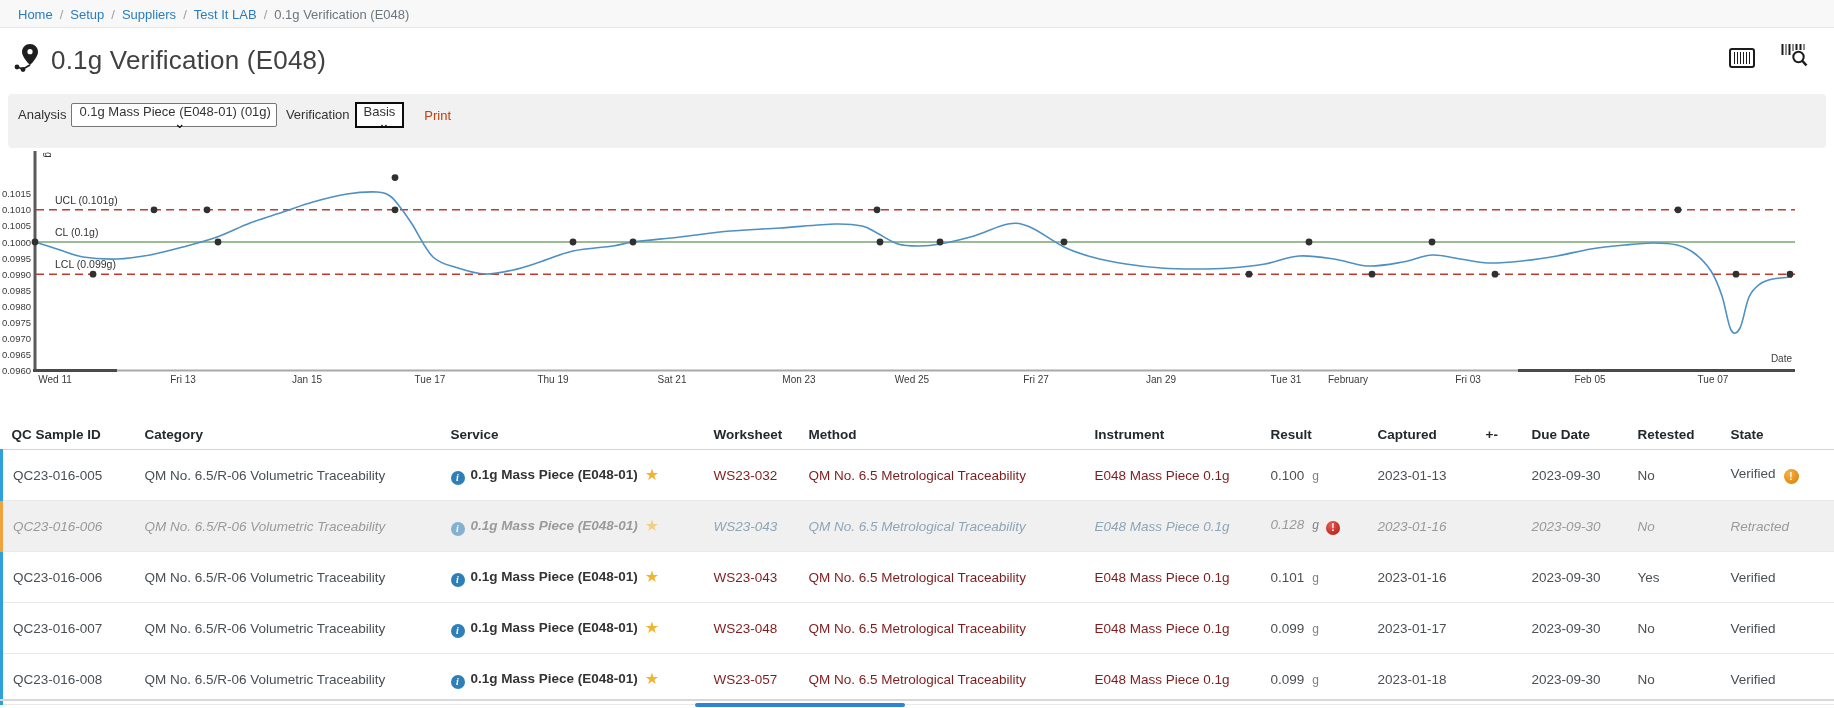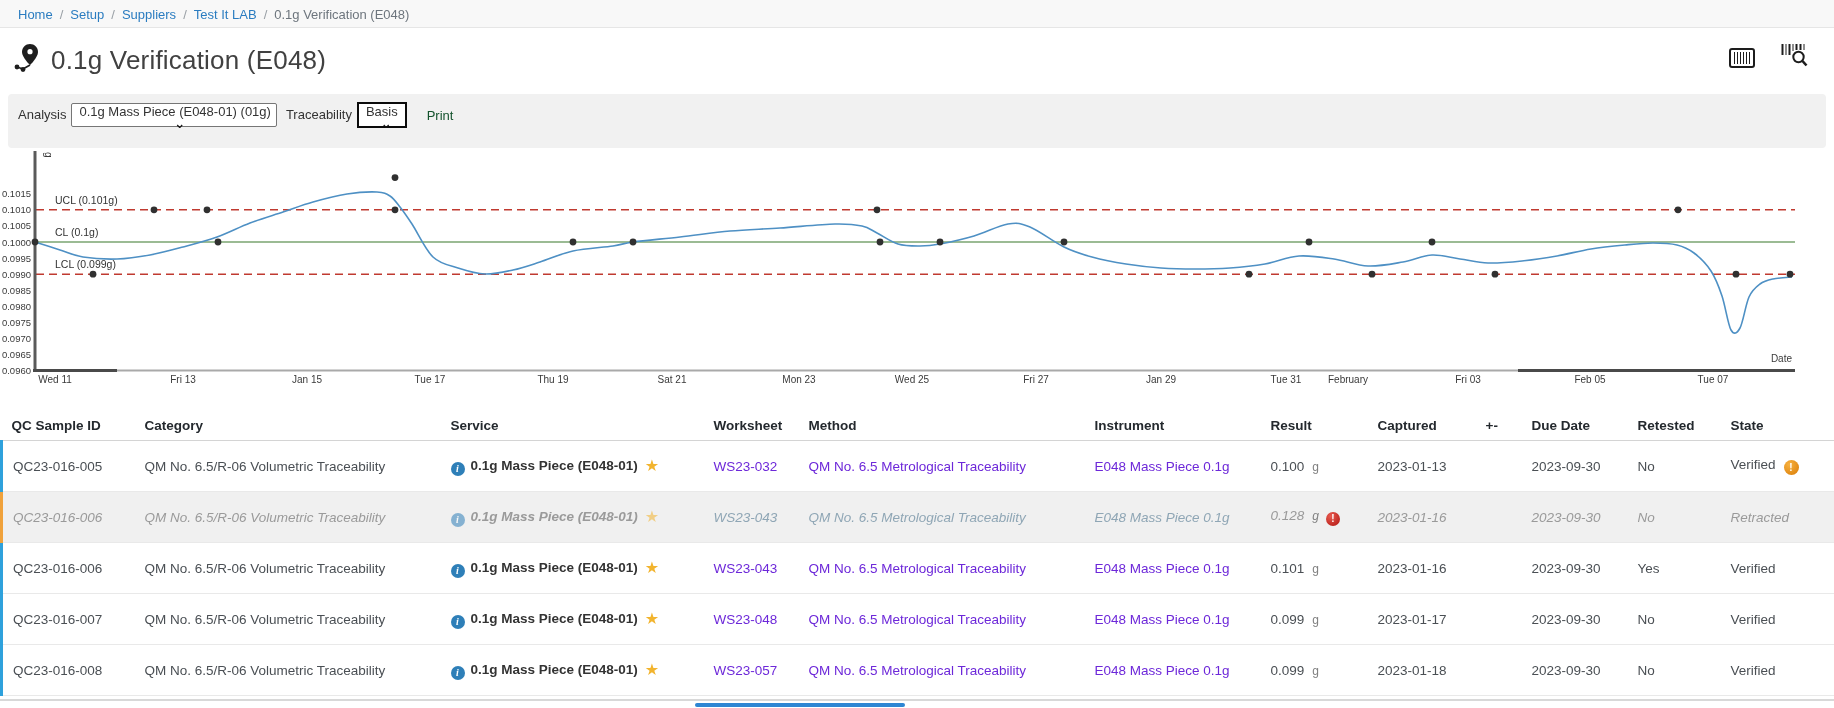--- a/index.html
+++ b/index.html
@@ -30,40 +30,40 @@
     display:flex;align-items:flex-start;padding:9px 0 0 10px;box-sizing:border-box;font-size:13px;color:#333;
   }
   .panel .lbl{line-height:24px;margin-right:5px;}
   .sel{
     display:inline-flex;align-items:center;background:#fff;border:1px solid #767676;border-radius:2px;
     height:24px;box-sizing:border-box;padding:0 5px 0 7px;cursor:pointer;white-space:nowrap;flex-direction:column;
   }
   .sel .chev{font-weight:700;margin-left:9px;font-size:13px;line-height:10px;color:#111;}
   .sel.focused{border:2px solid #0b0b0b;border-radius:0;height:26px;margin-top:-1px;padding-right:7px;}
   .sel.focused .gap{display:inline-block;width:28px;}
-  .print{margin-left:20px;line-height:26px;color:#14532d;cursor:pointer;}
+  .print{margin-left:20px;line-height:26px;color:#c2410c;cursor:pointer;}
   
   #chart-svg{position:absolute;left:0;top:0;}
   
   table.qc{
-    position:absolute;left:0;top:410px;width:1834px;border-collapse:collapse;table-layout:fixed;
+    position:absolute;left:0;top:419px;width:1834px;border-collapse:collapse;table-layout:fixed;
     font-size:13.5px;color:#4a4f54;padding-left:32px;
   }
   table.qc th{
     text-align:left;font-weight:700;color:#24292e;padding:0 4px 0 10px;height:30px;
     border-bottom:1px solid #d4d4d4;vertical-align:middle;cursor:pointer;white-space:nowrap;
   }
   table.qc td{
     padding:0 4px 0 10px;height:50px;vertical-align:middle;border-bottom:1px solid #e9e9e9;
     white-space:nowrap;overflow:hidden;
   }
   table.qc tr.data td:first-child{border-left:3px solid #2ea1dc;padding-left:10px;}
   table.qc tr.retracted{background:#f0f0f0;color:#9a9a9a;font-style:italic;}
   table.qc tr.retracted td:first-child{border-left-color:#f0a23c;}
-  table.qc a{color:#6d28d9;text-decoration:none;cursor:pointer;}
+  table.qc a{color:#7f1d1d;text-decoration:none;cursor:pointer;}
   table.qc tr.retracted a{color:#8fa6b500;color:#8fa6b5;}
   .svc-label{font-weight:700;color:#333;}
   tr.retracted .svc-label{color:#9a9a9a;}
   .icon-info{
     display:inline-block;width:14px;height:14px;border-radius:50%;background:#2e7fb8;color:#fff;
     font-size:10px;font-weight:700;font-style:italic;text-align:center;line-height:14px;
     vertical-align:-2px;margin-right:6px;cursor:pointer;font-family:"Liberation Serif",serif;
   }
   .icon-star{color:#f2b42e;font-size:16px;margin-left:7px;vertical-align:-1px;cursor:pointer;font-style:normal;}
   tr.retracted .icon-info,tr.retracted .icon-star{opacity:.55;}
@@ -118,21 +118,21 @@
     </svg>
   </span>
 </div>
 
 <div class="panel">
   <span class="lbl">Analysis</span>
   <span class="sel">
     <span>0.1g Mass Piece (E048-01) (01g)</span>
     <span class="chev">⌄</span>
   </span>
-  <span class="lbl" style="margin-left:9px;">Traceability</span>
+  <span class="lbl" style="margin-left:9px;">Verification</span>
   <span class="sel focused">
     <span>Basis</span>
     <span class="gap"></span>
     <span class="chev">⌄</span>
   </span>
   <span class="print">Print</span>
 </div>
 
 <svg id="chart-svg" width="1834" height="400" viewBox="0 0 1834 400">
     <line x1="36" y1="209.79999999999995" x2="1795" y2="209.79999999999995" stroke-width="1.5" stroke="#c03a30" stroke-dasharray="8 5"></line>

